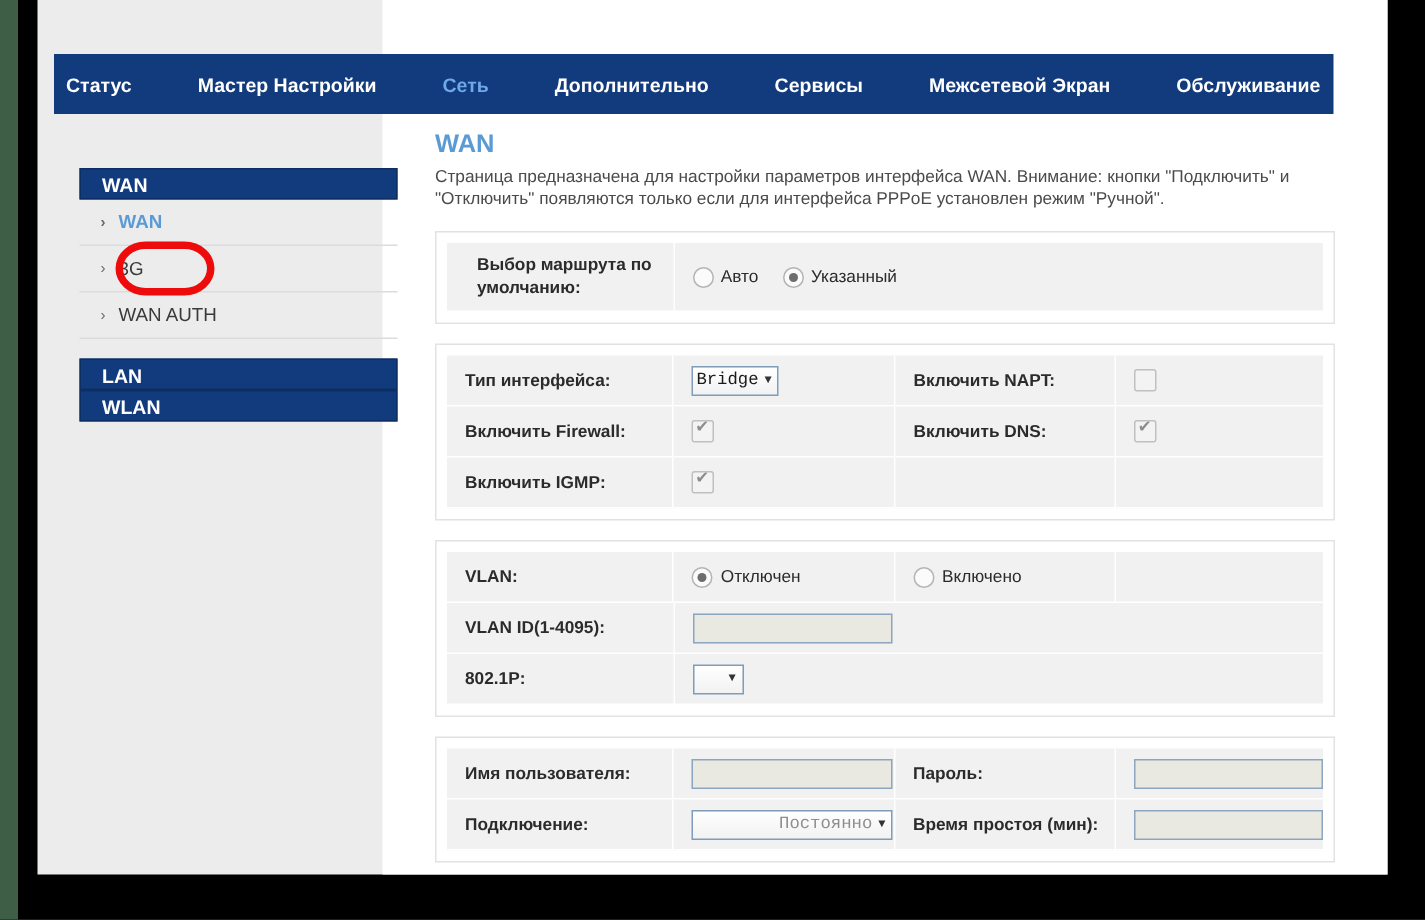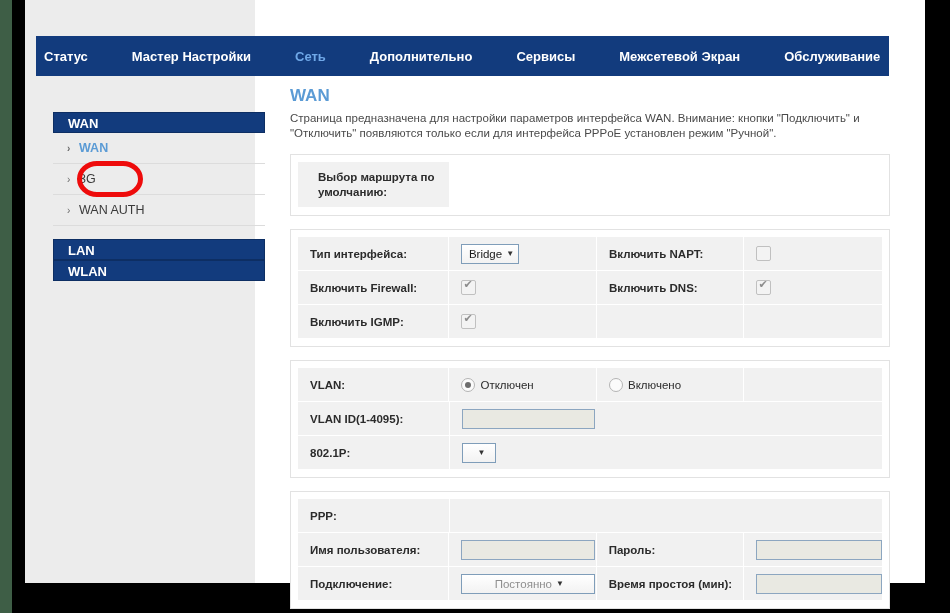--- a/index.html
+++ b/index.html
@@ -195,26 +195,27 @@
     font-size: 11px;
     color: #8d8d8d;
   }
   
   .sel {
     border: 1px solid #7f9db9;
     background: linear-gradient(#ffffff, #f2f2f2);
     height: 20px;
     display: flex;
     align-items: center;
-    justify-content: center;
+    justify-content: flex-end;
     padding: 0 4px 0 6px;
     font-size: 11.5px;
     color: #1a1a1a;
     box-sizing: border-box;
     cursor: pointer;
+    font-family: Liberation Mono, monospace;
   }
   .sel.w-bridge { width: 58px; }
   .sel.w-empty  { width: 34px; }
   .sel.w-conn   { width: 134px; color: #8e8e8e; }
   .sel .car { font-size: 8px; color: #333; margin-left: 4px; }
   .inp {
     border: 1px solid #8ca6c0;
     background: #e9e9e2;
     height: 20px;
     box-sizing: border-box;
@@ -272,20 +273,30 @@
     <div class="content">
       <div class="pg-title">WAN</div>
       <div class="pg-desc">Страница предназначена для настройки параметров интерфейса WAN. Внимание: кнопки "Подключить" и "Отключить" появляются только если для интерфейса PPPoE установлен режим "Ручной".</div>
 
       <div class="panel">
         <div class="row">
           <div class="cell lbl c1 tall multiline">
             <span>Выбор маршрута по</span>
             <span>умолчанию:</span>
           </div>
+          <div class="cell cwide tall" style="border-right:none;">
+            <span class="rlabel">
+              <span class="radio"></span>
+              <span>Авто</span>
+            </span>
+            <span class="rlabel">
+              <span class="radio on"></span>
+              <span>Указанный</span>
+            </span>
+          </div>
         </div>
       </div>
 
       <div class="panel">
         <div class="row">
           <div class="cell lbl c1">Тип интерфейса:</div>
           <div class="cell c2">
             <span class="sel w-bridge">
               <span>Bridge</span>
               <span class="car">▼</span>
@@ -345,24 +356,20 @@
             <span class="sel w-empty">
               <span></span>
               <span class="car">▼</span>
             </span>
           </div>
         </div>
       </div>
 
       <div class="panel">
         <div class="row">
-          <div class="cell lbl c1">PPP:</div>
-          <div class="cell cwide" style="border-right:none;"></div>
-        </div>
-        <div class="row">
           <div class="cell lbl c1">Имя пользователя:</div>
           <div class="cell c2">
             <span class="inp w-user"></span>
           </div>
           <div class="cell lbl c3">Пароль:</div>
           <div class="cell c4" style="border-right:none;">
             <span class="inp w-pass"></span>
           </div>
         </div>
         <div class="row">

